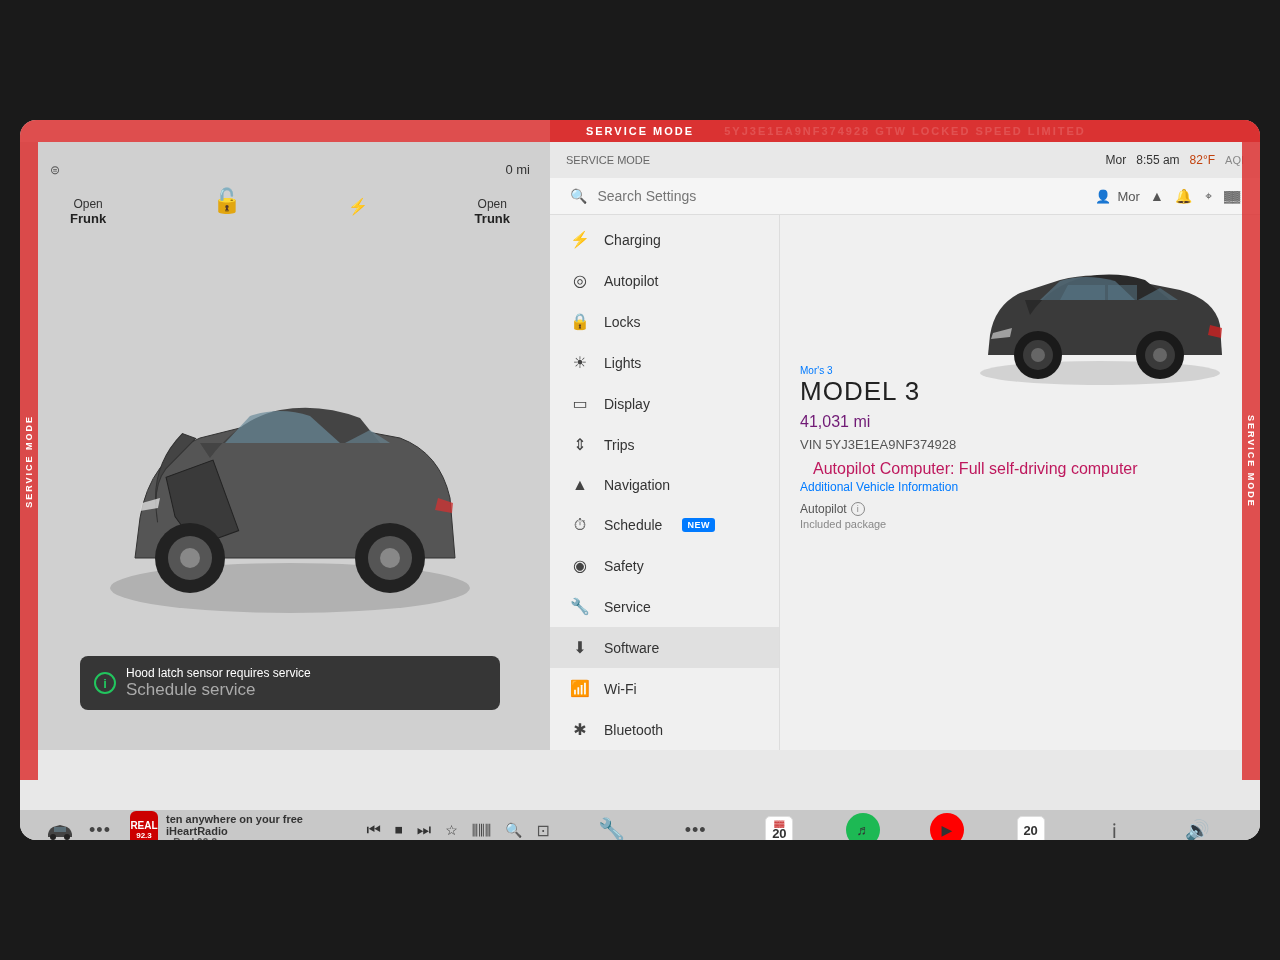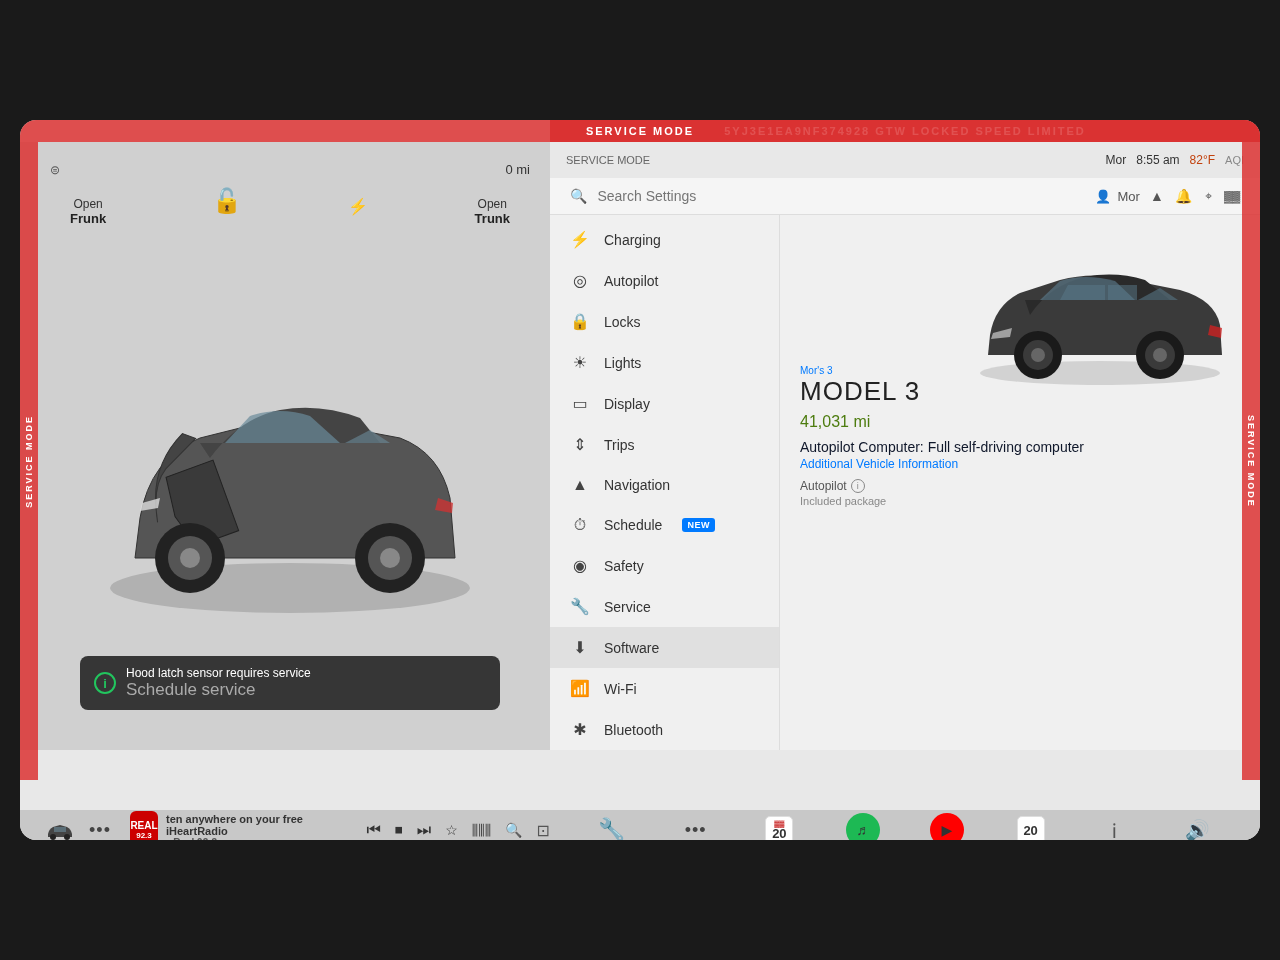--- a/index.html
+++ b/index.html
@@ -375,34 +375,34 @@
 
     .car-profile-name {
       font-size: 10px;
       color: #007aff;
       text-align: left;
       margin-top: -30px;
     }
 
     .car-mileage {
       font-size: 16px;
-      color: #4d7c0f;
+      color: #701a75;
       margin: 6px 0;
     }
 
     .car-vin {
       font-size: 13px;
       color: #555;
       margin: 4px 0;
     }
 
     .car-autopilot {
-      font-size: 14px;
-      color: #0f172a;
-      margin: 8px 0 2px;
+      font-size: 16px;
+      color: #be185d;
+      margin: 8px 13px 2px;
     }
 
     .car-autopilot-pkg {
       font-size: 11px;
       color: #888;
       margin: 2px 0;
     }
 
     .autopilot-label {
       font-size: 12px;
@@ -718,20 +718,24 @@
               <path d="M250,100 L262,103 L261,113 L248,110 Z" fill="#cc2222" opacity="0.8"></path>
             </svg>
           </div>
 
           <div class="car-profile-name">Mor's 3</div>
 
           <div class="car-name">MODEL 3</div>
 
           <div class="car-mileage">41,031 mi</div>
 
+          <div class="car-vin">
+            <span>VIN</span>
+            <span>5YJ3E1EA9NF374928</span>
+          </div>
 
           <div class="car-autopilot">
             <span>Autopilot Computer:</span>
             <span>Full self-driving computer</span>
           </div>
           <div style="font-size:12px;margin-bottom:8px;">
             <a href="#" style="color:#007aff;text-decoration:none;">Additional Vehicle Information</a>
           </div>
 
           <div class="autopilot-label">

